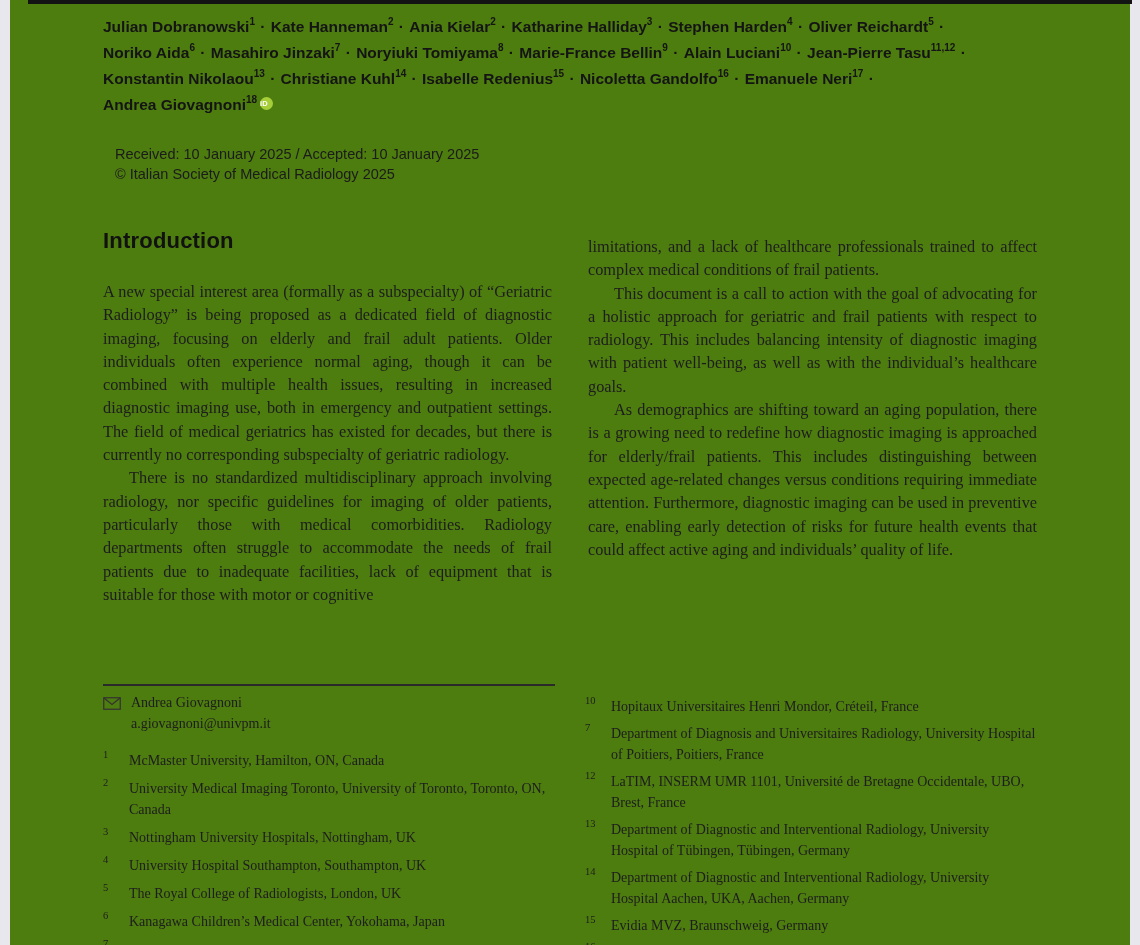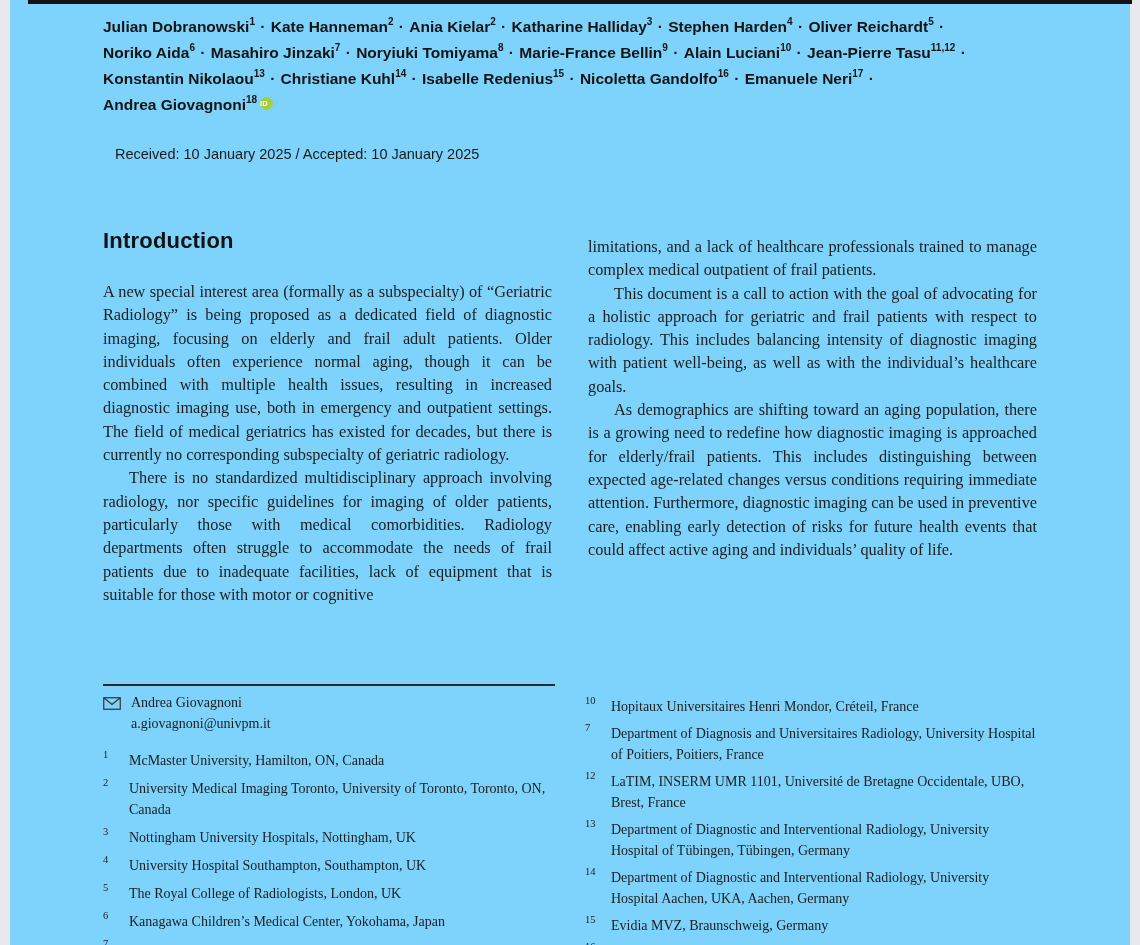--- a/index.html
+++ b/index.html
@@ -1,19 +1,19 @@
 <!DOCTYPE html>
 <html><head>
 <meta charset="utf-8">
 <style>
   * { margin:0; padding:0; box-sizing:border-box; }
   html,body { background:#ffffff; }
   .page {
     position:relative; width:1140px; height:945px; margin:0 auto;
-    background:#7dd3fc; overflow:hidden;
+    background:#4d7c0f; overflow:hidden;
     font-family:"Liberation Serif", serif; color:#1e1e1e;
   }
   .edge { position:absolute; top:0; bottom:0; width:10px; background:#e7e7ed; }
   .edge.left  { left:0; }
   .edge.right { right:0; }
   .top-rule { position:absolute; top:0; left:28px; width:1104px; height:4px; background:#131313; }
 
   
   .authors {
     position:absolute; left:103px; top:14px; width:940px;
@@ -67,33 +67,34 @@
 
 <div class="page">
   <div class="edge left"></div>
   <div class="edge right"></div>
   <div class="top-rule"></div>
 
   <header class="authors" id="authors"><span>Julian Dobranowski<sup>1</sup></span><span class="sep"> · </span><span>Kate Hanneman<sup>2</sup></span><span class="sep"> · </span><span>Ania Kielar<sup>2</sup></span><span class="sep"> · </span><span>Katharine Halliday<sup>3</sup></span><span class="sep"> · </span><span>Stephen Harden<sup>4</sup></span><span class="sep"> · </span><span>Oliver Reichardt<sup>5</sup></span><span class="sep"> · </span><br><span>Noriko Aida<sup>6</sup></span><span class="sep"> · </span><span>Masahiro Jinzaki<sup>7</sup></span><span class="sep"> · </span><span>Noryiuki Tomiyama<sup>8</sup></span><span class="sep"> · </span><span>Marie-France Bellin<sup>9</sup></span><span class="sep"> · </span><span>Alain Luciani<sup>10</sup></span><span class="sep"> · </span><span>Jean-Pierre Tasu<sup>11,12</sup></span><span class="sep"> · </span><br><span>Konstantin Nikolaou<sup>13</sup></span><span class="sep"> · </span><span>Christiane Kuhl<sup>14</sup></span><span class="sep"> · </span><span>Isabelle Redenius<sup>15</sup></span><span class="sep"> · </span><span>Nicoletta Gandolfo<sup>16</sup></span><span class="sep"> · </span><span>Emanuele Neri<sup>17</sup></span><span class="sep"> · </span><br><span>Andrea Giovagnoni<sup>18</sup></span><span class="orcid" style="background: rgb(166, 206, 57);">iD</span></header>
 
   <div class="meta">
     <div>Received: 10 January 2025 / Accepted: 10 January 2025</div>
+    <div>© Italian Society of Medical Radiology 2025</div>
   </div>
 
   <div class="columns">
     <div class="col left">
       <h1>Introduction</h1>
       <div class="body" id="col-left">
           <p>A new special interest area (formally as a subspecialty) of “Geriatric Radiology” is being proposed as a dedicated field of diagnostic imaging, focusing on elderly and frail adult patients. Older individuals often experience normal aging, though it can be combined with multiple health issues, resulting in increased diagnostic imaging use, both in emergency and outpatient settings. The field of medical geriatrics has existed for decades, but there is currently no corresponding subspecialty of geriatric radiology.</p>
           <p class="indent">There is no standardized multidisciplinary approach involving radiology, nor specific guidelines for imaging of older patients, particularly those with medical comorbidities. Radiology departments often struggle to accommodate the needs of frail patients due to inadequate facilities, lack of equipment that is suitable for those with motor or cognitive</p>
         </div>
     </div>
     <div class="col right">
       <div class="body" id="col-right">
-          <p>limitations, and a lack of healthcare professionals trained to manage complex medical outpatient of frail patients.</p>
+          <p>limitations, and a lack of healthcare professionals trained to affect complex medical conditions of frail patients.</p>
           <p class="indent">This document is a call to action with the goal of advocating for a holistic approach for geriatric and frail patients with respect to radiology. This includes balancing intensity of diagnostic imaging with patient well-being, as well as with the individual’s healthcare goals.</p>
           <p class="indent">As demographics are shifting toward an aging population, there is a growing need to redefine how diagnostic imaging is approached for elderly/frail patients. This includes distinguishing between expected age-related changes versus conditions requiring immediate attention. Furthermore, diagnostic imaging can be used in preventive care, enabling early detection of risks for future health events that could affect active aging and individuals’ quality of life.</p>
         </div>
     </div>
   </div>
 
   <footer class="footnotes">
     <div class="f-col left">
       <div class="f-rule"></div>
       <div class="correspondence">

